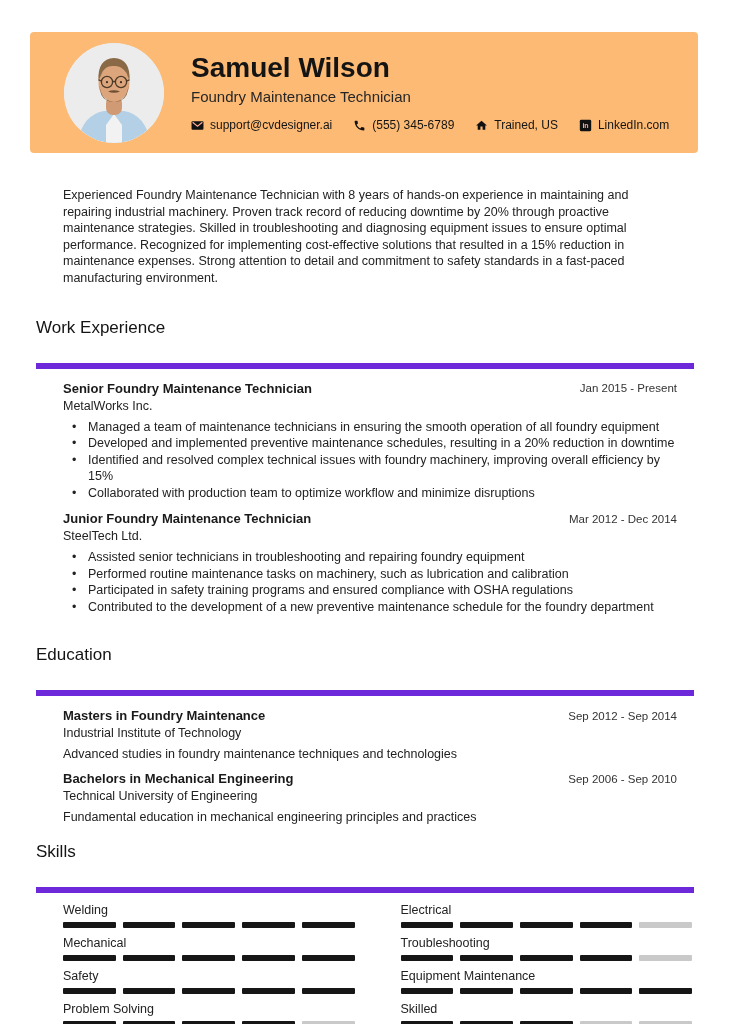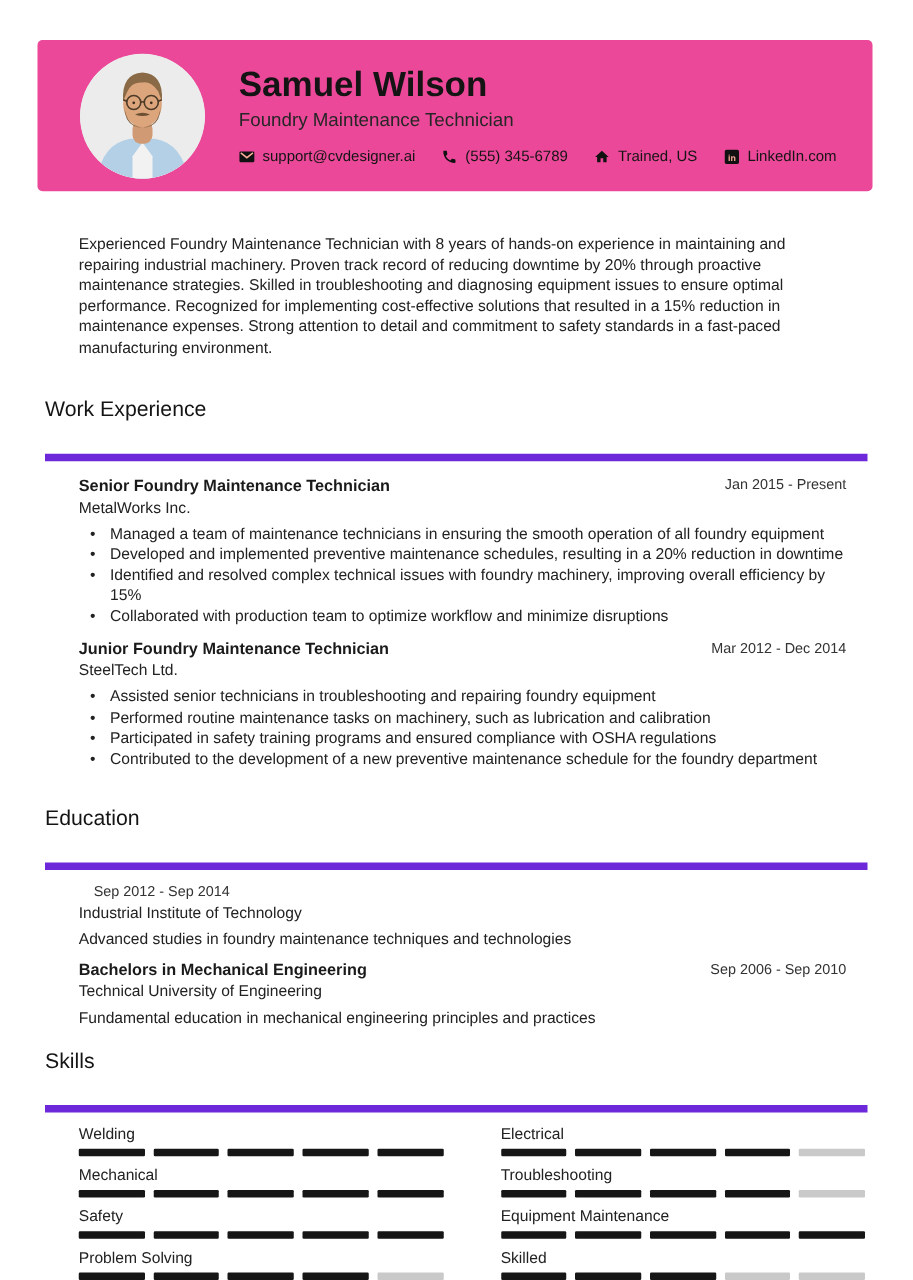--- a/index.html
+++ b/index.html
@@ -3,21 +3,21 @@
 <meta charset="utf-8">
 <style>
   html,body{margin:0;padding:0;}
   body{
     width:730px;height:1024px;background:#ffffff;overflow:hidden;
     font-family:"Liberation Sans",sans-serif;color:#1b1b1b;
     -webkit-font-smoothing:antialiased;
   }
   
   .header{
-    margin:32px 32px 0 30px;height:121px;background:#ec4899;
+    margin:32px 32px 0 30px;height:121px;background:#fdba74;
     border-radius:4px;display:flex;align-items:center;
   }
   .avatar{
     width:100px;height:100px;margin-left:34px;border-radius:50%;
     overflow:hidden;flex:0 0 auto;background:#ececec;
   }
   .avatar svg{display:block;}
   .header-text{margin-left:27px;}
   h1{font-size:28px;line-height:30px;margin:0;color:#141414;font-weight:700;}
   .cand-title{font-size:15px;margin-top:5px;color:#262626;}
@@ -166,20 +166,21 @@
             </ul>
           </div>
         </div>
     </section>
 
     <section class="sec-edu">
       <h2>Education</h2>
       <div id="edu-entries">
           <div class="edu">
             <div class="entry-head">
+              <div class="entry-title">Masters in Foundry Maintenance</div>
               <div class="entry-dates">Sep 2012 - Sep 2014</div>
             </div>
             <div class="entry-sub">Industrial Institute of Technology</div>
             <div class="edu-desc">Advanced studies in foundry maintenance techniques and technologies</div>
           </div>
           <div class="edu">
             <div class="entry-head">
               <div class="entry-title">Bachelors in Mechanical Engineering</div>
               <div class="entry-dates">Sep 2006 - Sep 2010</div>
             </div>

